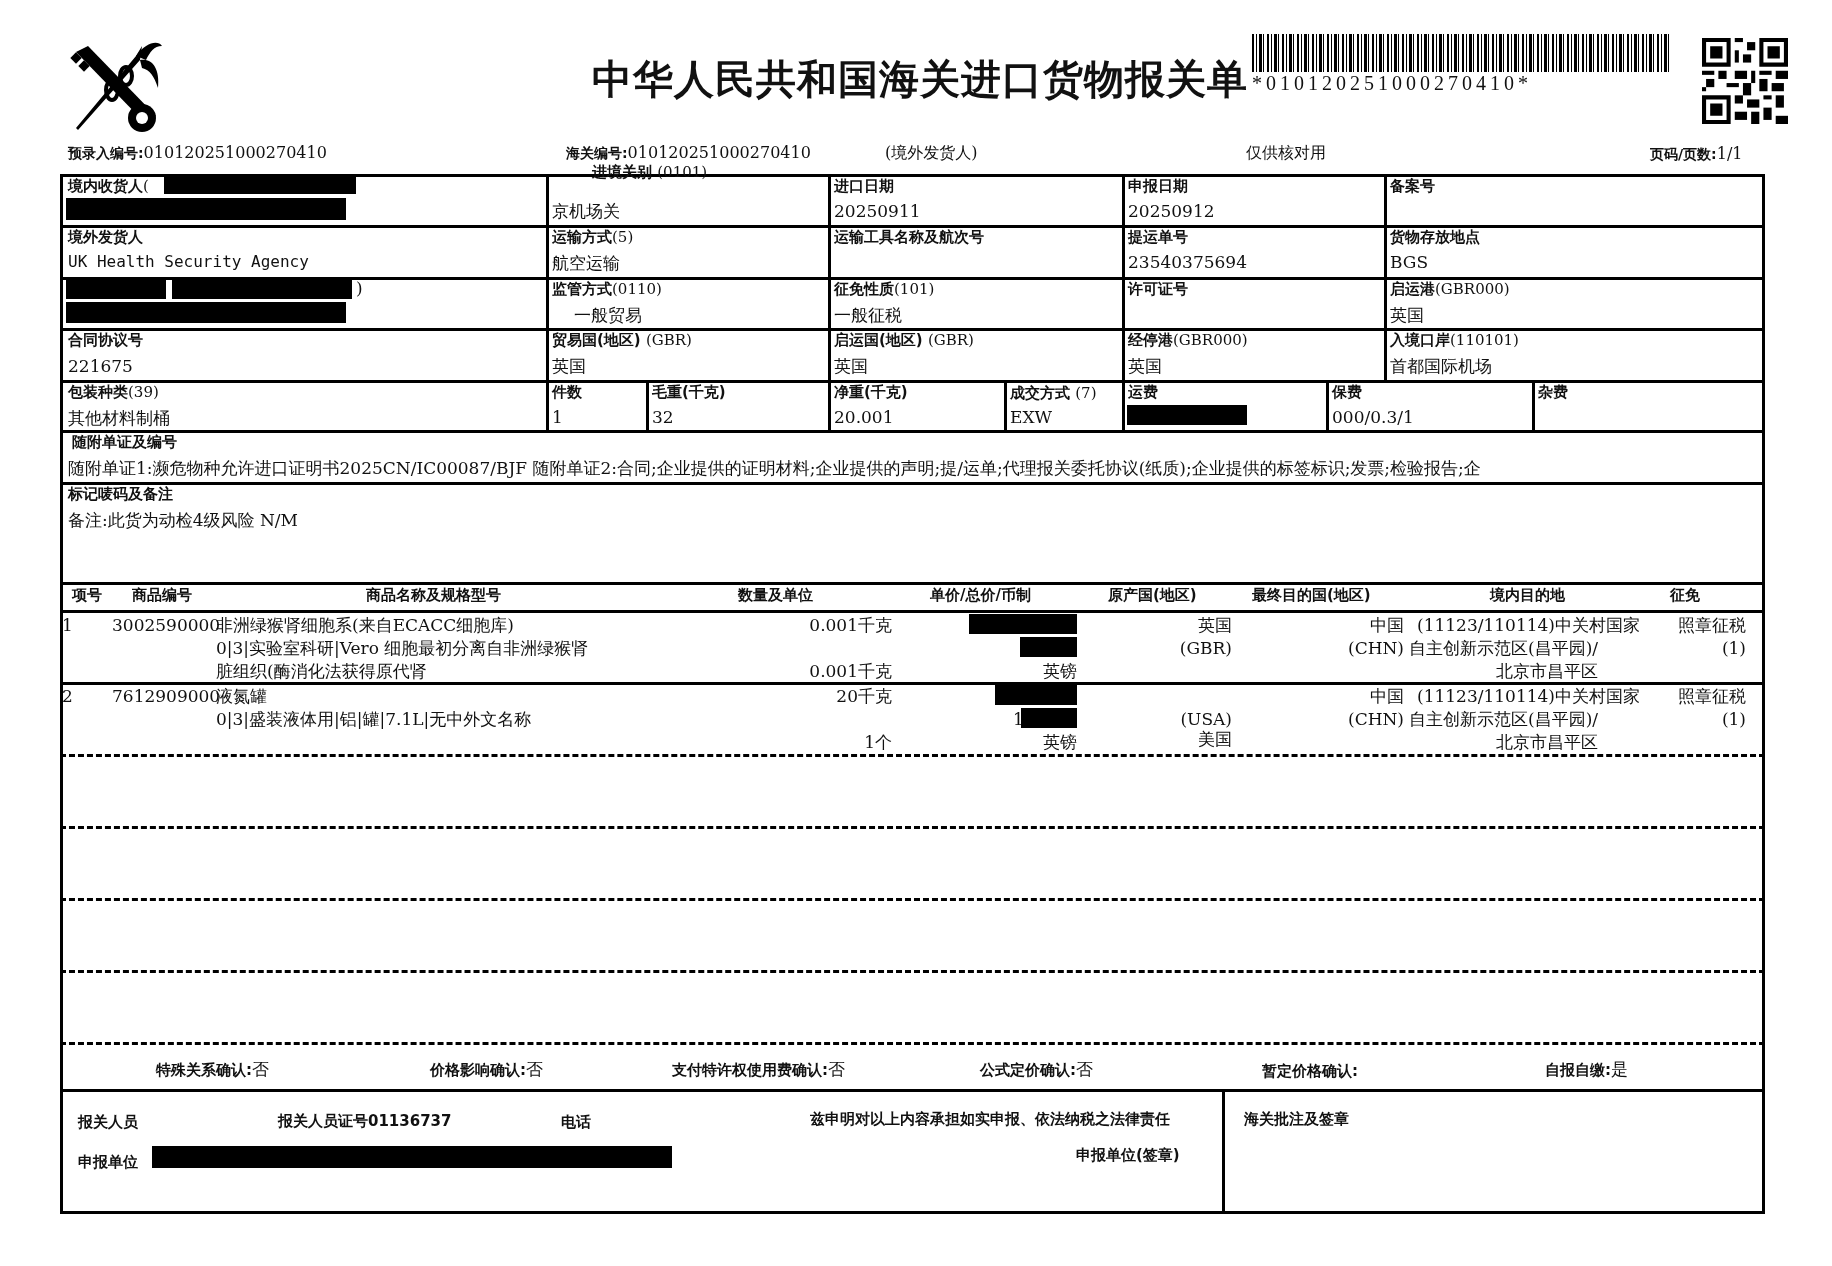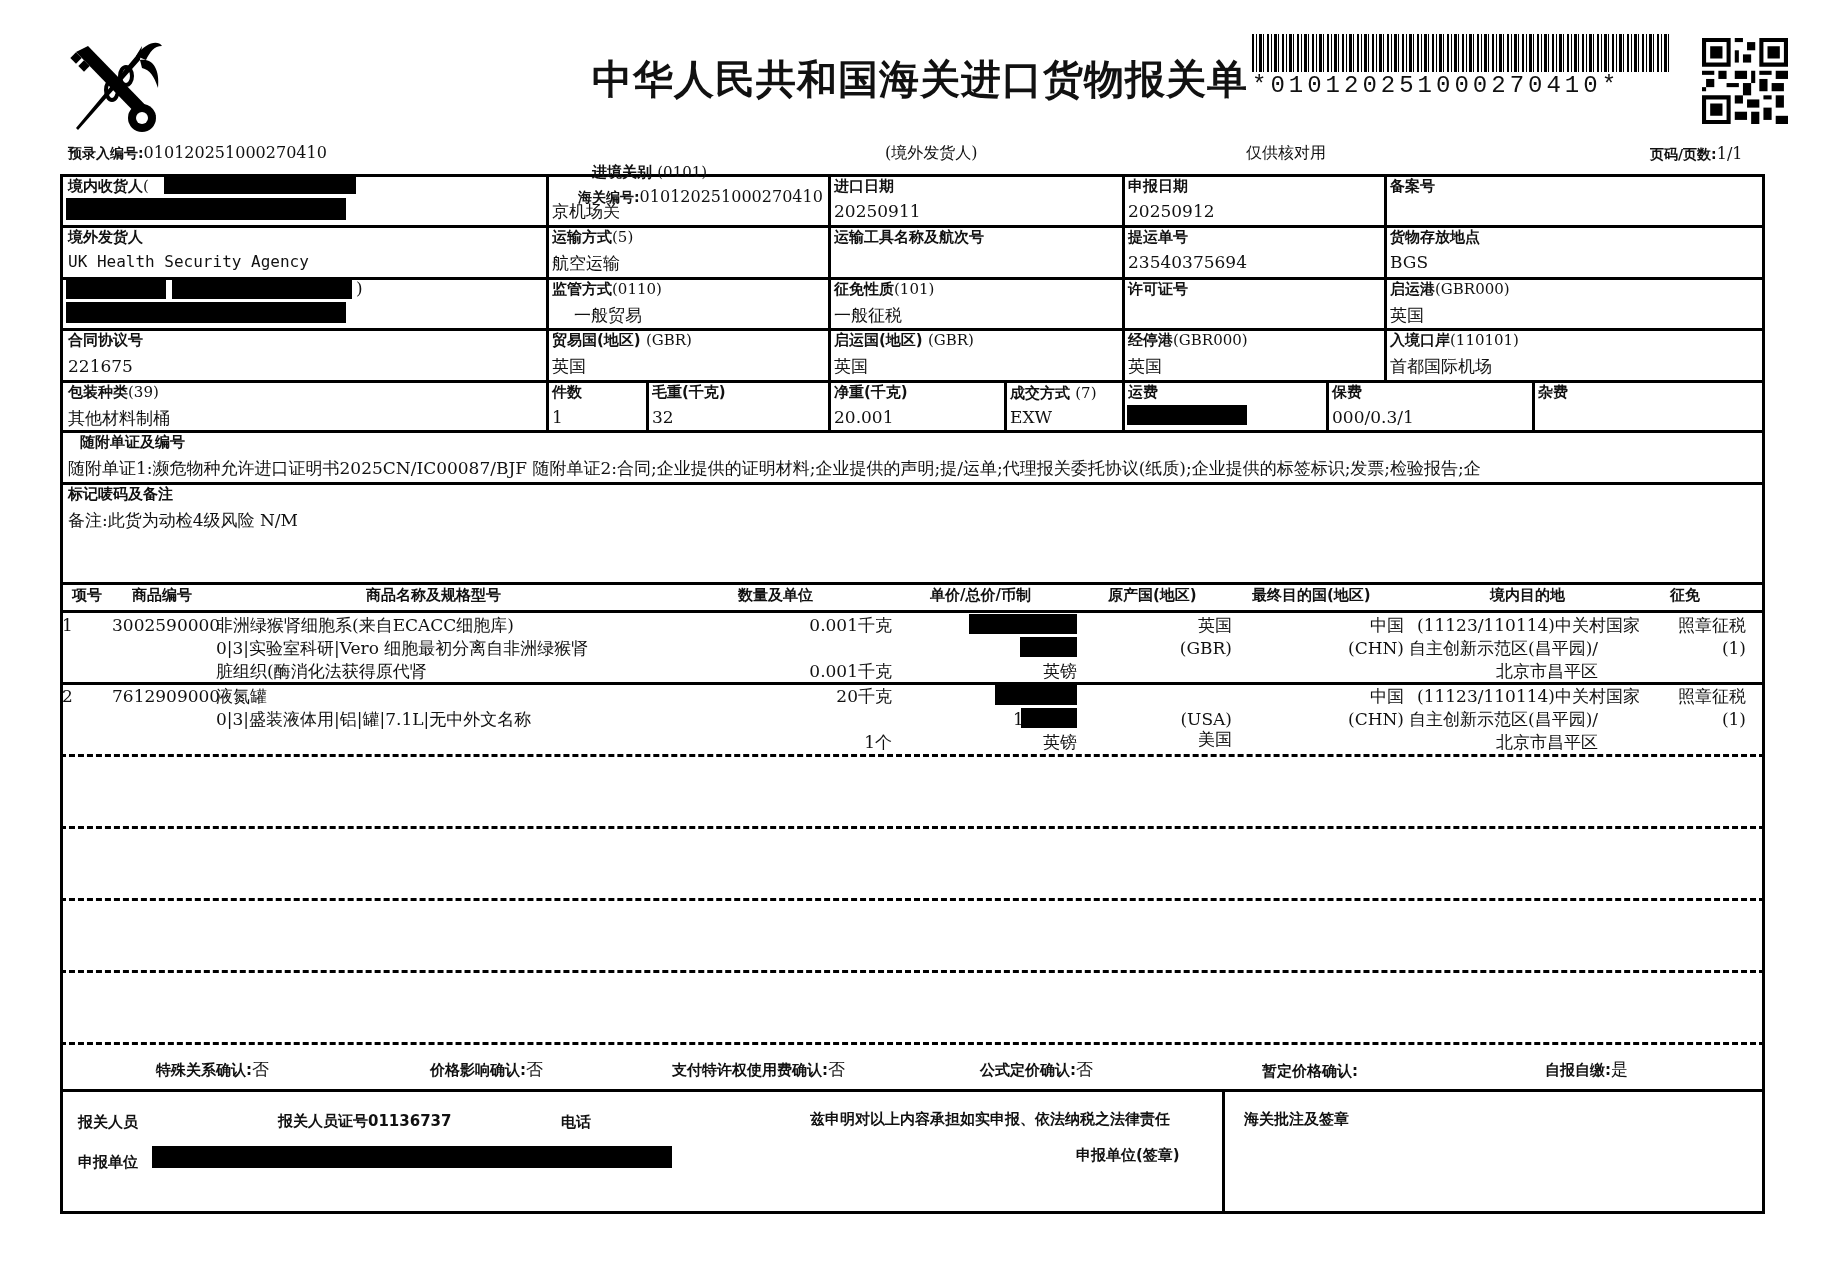--- a/index.html
+++ b/index.html
@@ -17,21 +17,21 @@
   .lbl span.code { font-family:"DejaVu Serif","Liberation Serif",serif; font-weight:normal; }
   .val { position:absolute; font-size:17px; white-space:nowrap; }
   .redact { position:absolute; background:#000; }
   .th { position:absolute; font-family:"DejaVu Sans","Liberation Sans",sans-serif; font-weight:bold; font-size:15px; white-space:nowrap; }
   .cell { position:absolute; font-size:17px; white-space:nowrap; line-height:23px; }
   .r { text-align:right; }
   .conf { position:absolute; font-family:"DejaVu Sans","Liberation Sans",sans-serif; font-weight:bold; font-size:15px; white-space:nowrap; }
   .conf .v { font-family:"DejaVu Serif","Liberation Serif",serif; font-weight:normal; font-size:17px; }
   .barcode { position:absolute; left:1252px; top:34px; width:420px; height:52px;
      background: repeating-linear-gradient(90deg,#000 0 2px,#fff 2px 4px,#000 4px 5px,#fff 5px 7px,#000 7px 10px,#fff 10px 11px,#000 11px 12px,#fff 12px 15px); }
-  .bctext { position:absolute; left:1252px; top:72px; font-family:Liberation Mono, monospace; font-size:24px; letter-spacing:4px; white-space:nowrap; }
+  .bctext { position:absolute; left:1252px; top:72px; font-family:Liberation Serif, serif; font-size:20px; letter-spacing:4px; white-space:nowrap; }
 </style>
 </head>
 <body>
 
 <svg class="abs" style="left:66px;top:38px;" width="100" height="96" viewBox="0 0 100 96">
   <g fill="#000">
     <path d="M10 14 L22 8 L90 78 L80 86 Z"></path>
     <rect x="6" y="16" width="8" height="8" transform="rotate(-45 10 20)"></rect>
     <rect x="14" y="24" width="8" height="8" transform="rotate(-45 18 28)"></rect>
     <circle cx="76" cy="80" r="14"></circle>
@@ -79,21 +79,21 @@
       <rect x="8" y="18" width="3" height="2"></rect>
     <rect x="12" y="18" width="2" height="3"></rect>
       <rect x="15" y="17" width="2" height="3"></rect>
       <rect x="18" y="19" width="3" height="2"></rect>
   </g>
 </svg>
 
 <div class="abs hdr" style="left:68px;top:143px;">
   <b>预录入编号:</b><span>010120251000270410</span>
 </div>
-<div class="abs hdr" style="left:578px;top:143px;margin-top:44px;">
+<div class="abs hdr" style="left:566px;top:143px;">
   <b>海关编号:</b><span>010120251000270410</span>
 </div>
 <div class="abs hdr" style="left:885px;top:143px;">(境外发货人)</div>
 <div class="abs hdr" style="left:1246px;top:143px;">仅供核对用</div>
 <div class="abs hdr" style="left:1650px;top:144px;">
   <b>页码/页数:</b><span>1/1</span>
 </div>
 
 <div class="frame"></div>
 
@@ -204,21 +204,21 @@
 <div class="val" style="left:1010px;top:407px;">EXW</div>
 
 <div class="lbl" style="left:1128px;top:383px;">运费</div>
 <div class="redact" style="left:1127px;top:405px;width:120px;height:20px;"></div>
 
 <div class="lbl" style="left:1332px;top:383px;">保费</div>
 <div class="val" style="left:1332px;top:407px;">000/0.3/1</div>
 
 <div class="lbl" style="left:1538px;top:383px;">杂费</div>
 
-<div class="lbl" style="left:80px;top:433px;">随附单证及编号</div>
+<div class="lbl" style="left:72px;top:433px;">随附单证及编号</div>
 <div class="val" style="left:68px;top:457px;width:1690px;overflow:hidden;">随附单证1:濒危物种允许进口证明书2025CN/IC00087/BJF 随附单证2:合同;企业提供的证明材料;企业提供的声明;提/运单;代理报关委托协议(纸质);企业提供的标签标识;发票;检验报告;企</div>
 
 <div class="lbl" style="left:68px;top:485px;">标记唛码及备注</div>
 <div class="val" style="left:68px;top:509px;">备注:此货为动检4级风险 N/M</div>
 
 <div class="th" style="left:72px;top:586px;">项号</div>
 <div class="th" style="left:132px;top:586px;">商品编号</div>
 <div class="th" style="left:366px;top:586px;">商品名称及规格型号</div>
 <div class="th" style="left:738px;top:586px;">数量及单位</div>
 <div class="th" style="left:930px;top:586px;">单价/总价/币制</div>

